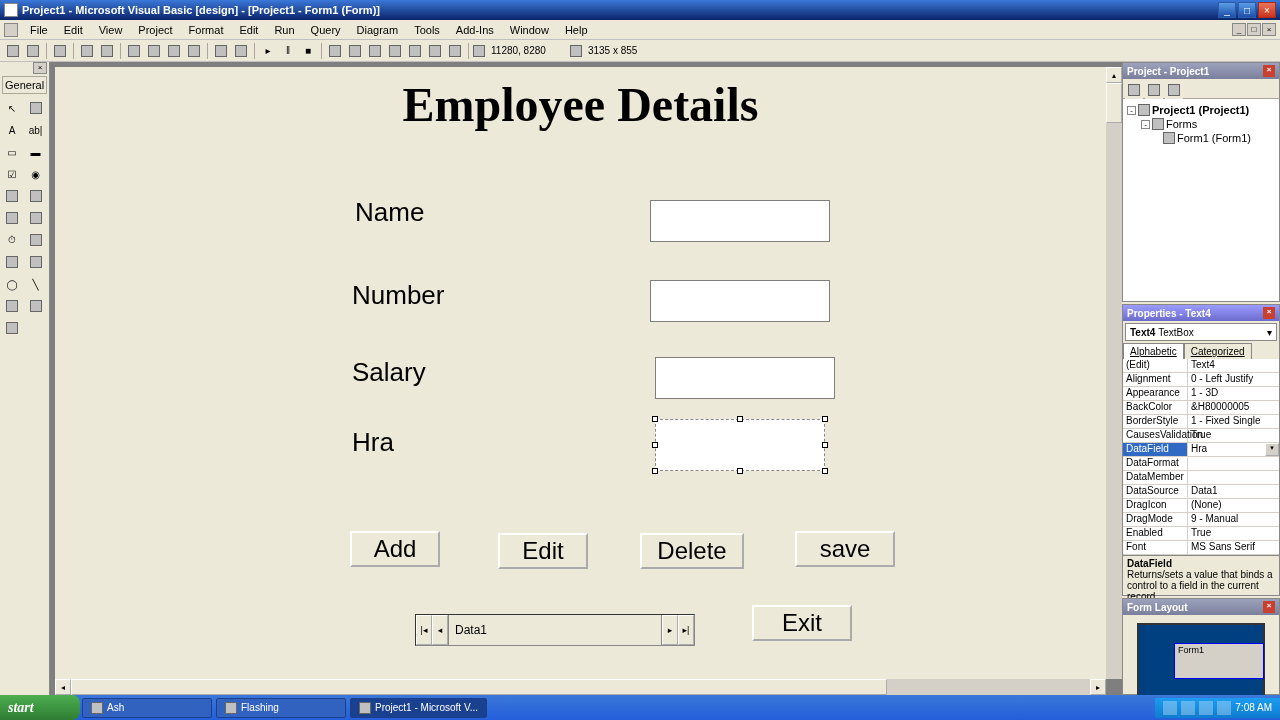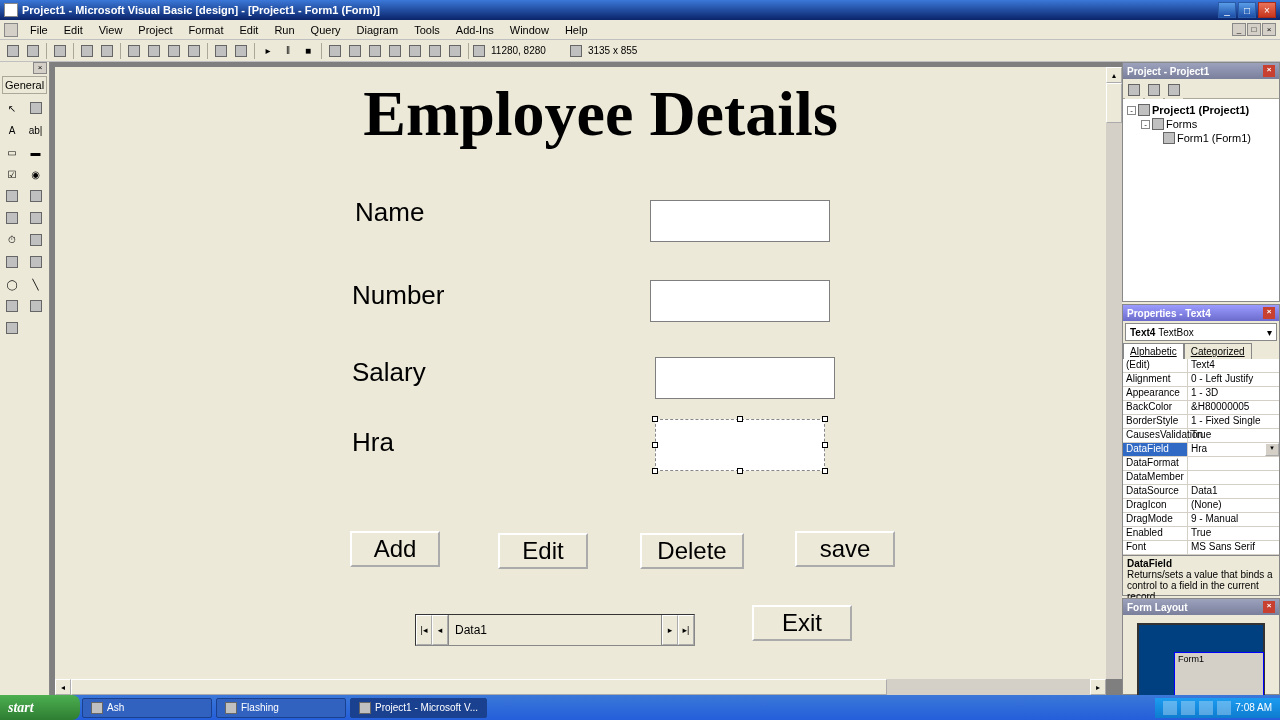--- a/index.html
+++ b/index.html
@@ -35,21 +35,21 @@
 .toolbox-close-btn { width: 14px; height: 12px; background: #d4d0c8; border: 1px solid #888; font-size: 8px; text-align: center; cursor: pointer; }
 .toolbox-header { font-size: 11px; text-align: center; padding: 2px; background: #ece9d8; border: 1px solid #aca899; margin: 0 2px; }
 .toolbox-grid { display: grid; grid-template-columns: 1fr 1fr; gap: 2px; padding: 4px 2px; }
 .tool-item { width: 20px; height: 20px; border: 1px solid transparent; display: flex; align-items: center; justify-content: center; font-size: 10px; cursor: pointer; }
 
 
 .designer-wrap { flex: 1; position: relative; background: #7f7f7f; }
 .designer-inner { position: absolute; top: 5px; left: 5px; right: 16px; bottom: 16px; background: #ece9d8; }
 .form-canvas { position: absolute; top: 0; left: 0; width: 100%; height: 100%; }
 
-.form-title { position: absolute; top: 10px; left: 50%; transform: translateX(-50%); font-family: Georgia, serif; font-size: 64px; font-weight: bold; margin-left: 20px; }
+.form-title { position: absolute; top: 10px; left: 50%; transform: translateX(-50%); font-family: Georgia, serif; font-size: 48px; font-weight: bold; }
 .form-label { position: absolute; font-family: Arial, sans-serif; font-size: 26px; }
 .form-textbox { position: absolute; background: white; border: 1px solid #7f7f7f; width: 180px; height: 42px; }
 .form-textbox.selected { border: 1px dashed #888; }
 .sel-handle { position: absolute; width: 6px; height: 6px; background: white; border: 1px solid #000; }
 .form-button { position: absolute; background: #ece9d8; border: 2px outset #fff; font-family: Arial, sans-serif; font-size: 24px; width: 90px; height: 36px; display: flex; align-items: center; justify-content: center; cursor: pointer; }
 .data-control { position: absolute; display: flex; align-items: center; border: 1px inset #888; background: #d4d0c8; height: 32px; }
 .data-btn { width: 16px; height: 100%; background: #ece9d8; border: 1px outset #fff; font-size: 9px; display: flex; align-items: center; justify-content: center; cursor: pointer; }
 .data-text { flex: 1; padding: 0 6px; font-size: 12px; background: #ece9d8; height: 100%; display: flex; align-items: center; border-left: 1px solid #888; border-right: 1px solid #888; }
 
 .scrollbar-v { position: absolute; right: 0; top: 5px; bottom: 16px; width: 16px; background: #d4d0c8; }
@@ -80,21 +80,21 @@
 .props-row .pval { flex: 1; padding: 0 3px; position: relative; }
 .props-row.selected .pname { background: #316ac5; color: white; }
 .props-row.selected .pval { background: white; }
 .props-dropdown-btn { position: absolute; right: 0; top: 0; width: 14px; height: 13px; background: #d4d0c8; border: 1px outset #fff; font-size: 7px; text-align: center; cursor: pointer; }
 .props-desc { height: 40px; border-top: 1px solid #888; padding: 2px 4px; font-size: 10px; background: #ece9d8; }
 .props-desc .desc-name { font-weight: bold; }
 
 .layout-panel { height: 100px; border: 1px solid #888; margin-top: 2px; display: flex; flex-direction: column; }
 .layout-body { flex: 1; background: #ece9d8; position: relative; }
 .layout-monitor { position: absolute; top: 8px; left: 14px; width: 128px; height: 76px; background: #004080; border: 2px solid #333; }
-.layout-form-mini { position: absolute; top: 27px; left: 35px; width: 90px; height: 50px; background: #d4d0c8; border: 1px solid #00f; font-size: 9px; padding: 1px 3px; }
+.layout-form-mini { position: absolute; top: 18px; left: 35px; width: 90px; height: 36px; background: #d4d0c8; border: 1px solid #00f; font-size: 9px; padding: 1px 3px; }
 
 
 .taskbar { position: absolute; bottom: 0; left: 0; right: 0; height: 25px; background: linear-gradient(to bottom, #3b78d8, #245edb); display: flex; align-items: center; }
 .start-btn { height: 25px; width: 80px; background: linear-gradient(to bottom, #4caf50, #2e7d32); color: white; font-style: italic; font-weight: bold; font-size: 14px; display: flex; align-items: center; padding: 0 8px; border-radius: 0 8px 8px 0; cursor: pointer; font-family: Liberation Serif, serif; }
 .task-item { height: 20px; margin: 0 2px; padding: 0 8px; background: #3262c0; border: 1px solid #1a4090; color: white; font-size: 10px; display: flex; align-items: center; gap: 4px; border-radius: 2px; cursor: pointer; min-width: 130px; }
 .task-item.active { background: #1a4090; }
 .systray { margin-left: auto; height: 20px; background: linear-gradient(to bottom, #1c9cf0, #0e7cd0); display: flex; align-items: center; padding: 8px 8px; font-size: 10px; color: white; gap: 4px; }
 .systray-icon { width: 14px; height: 14px; background: rgba(255,255,255,0.3); }
 
 

